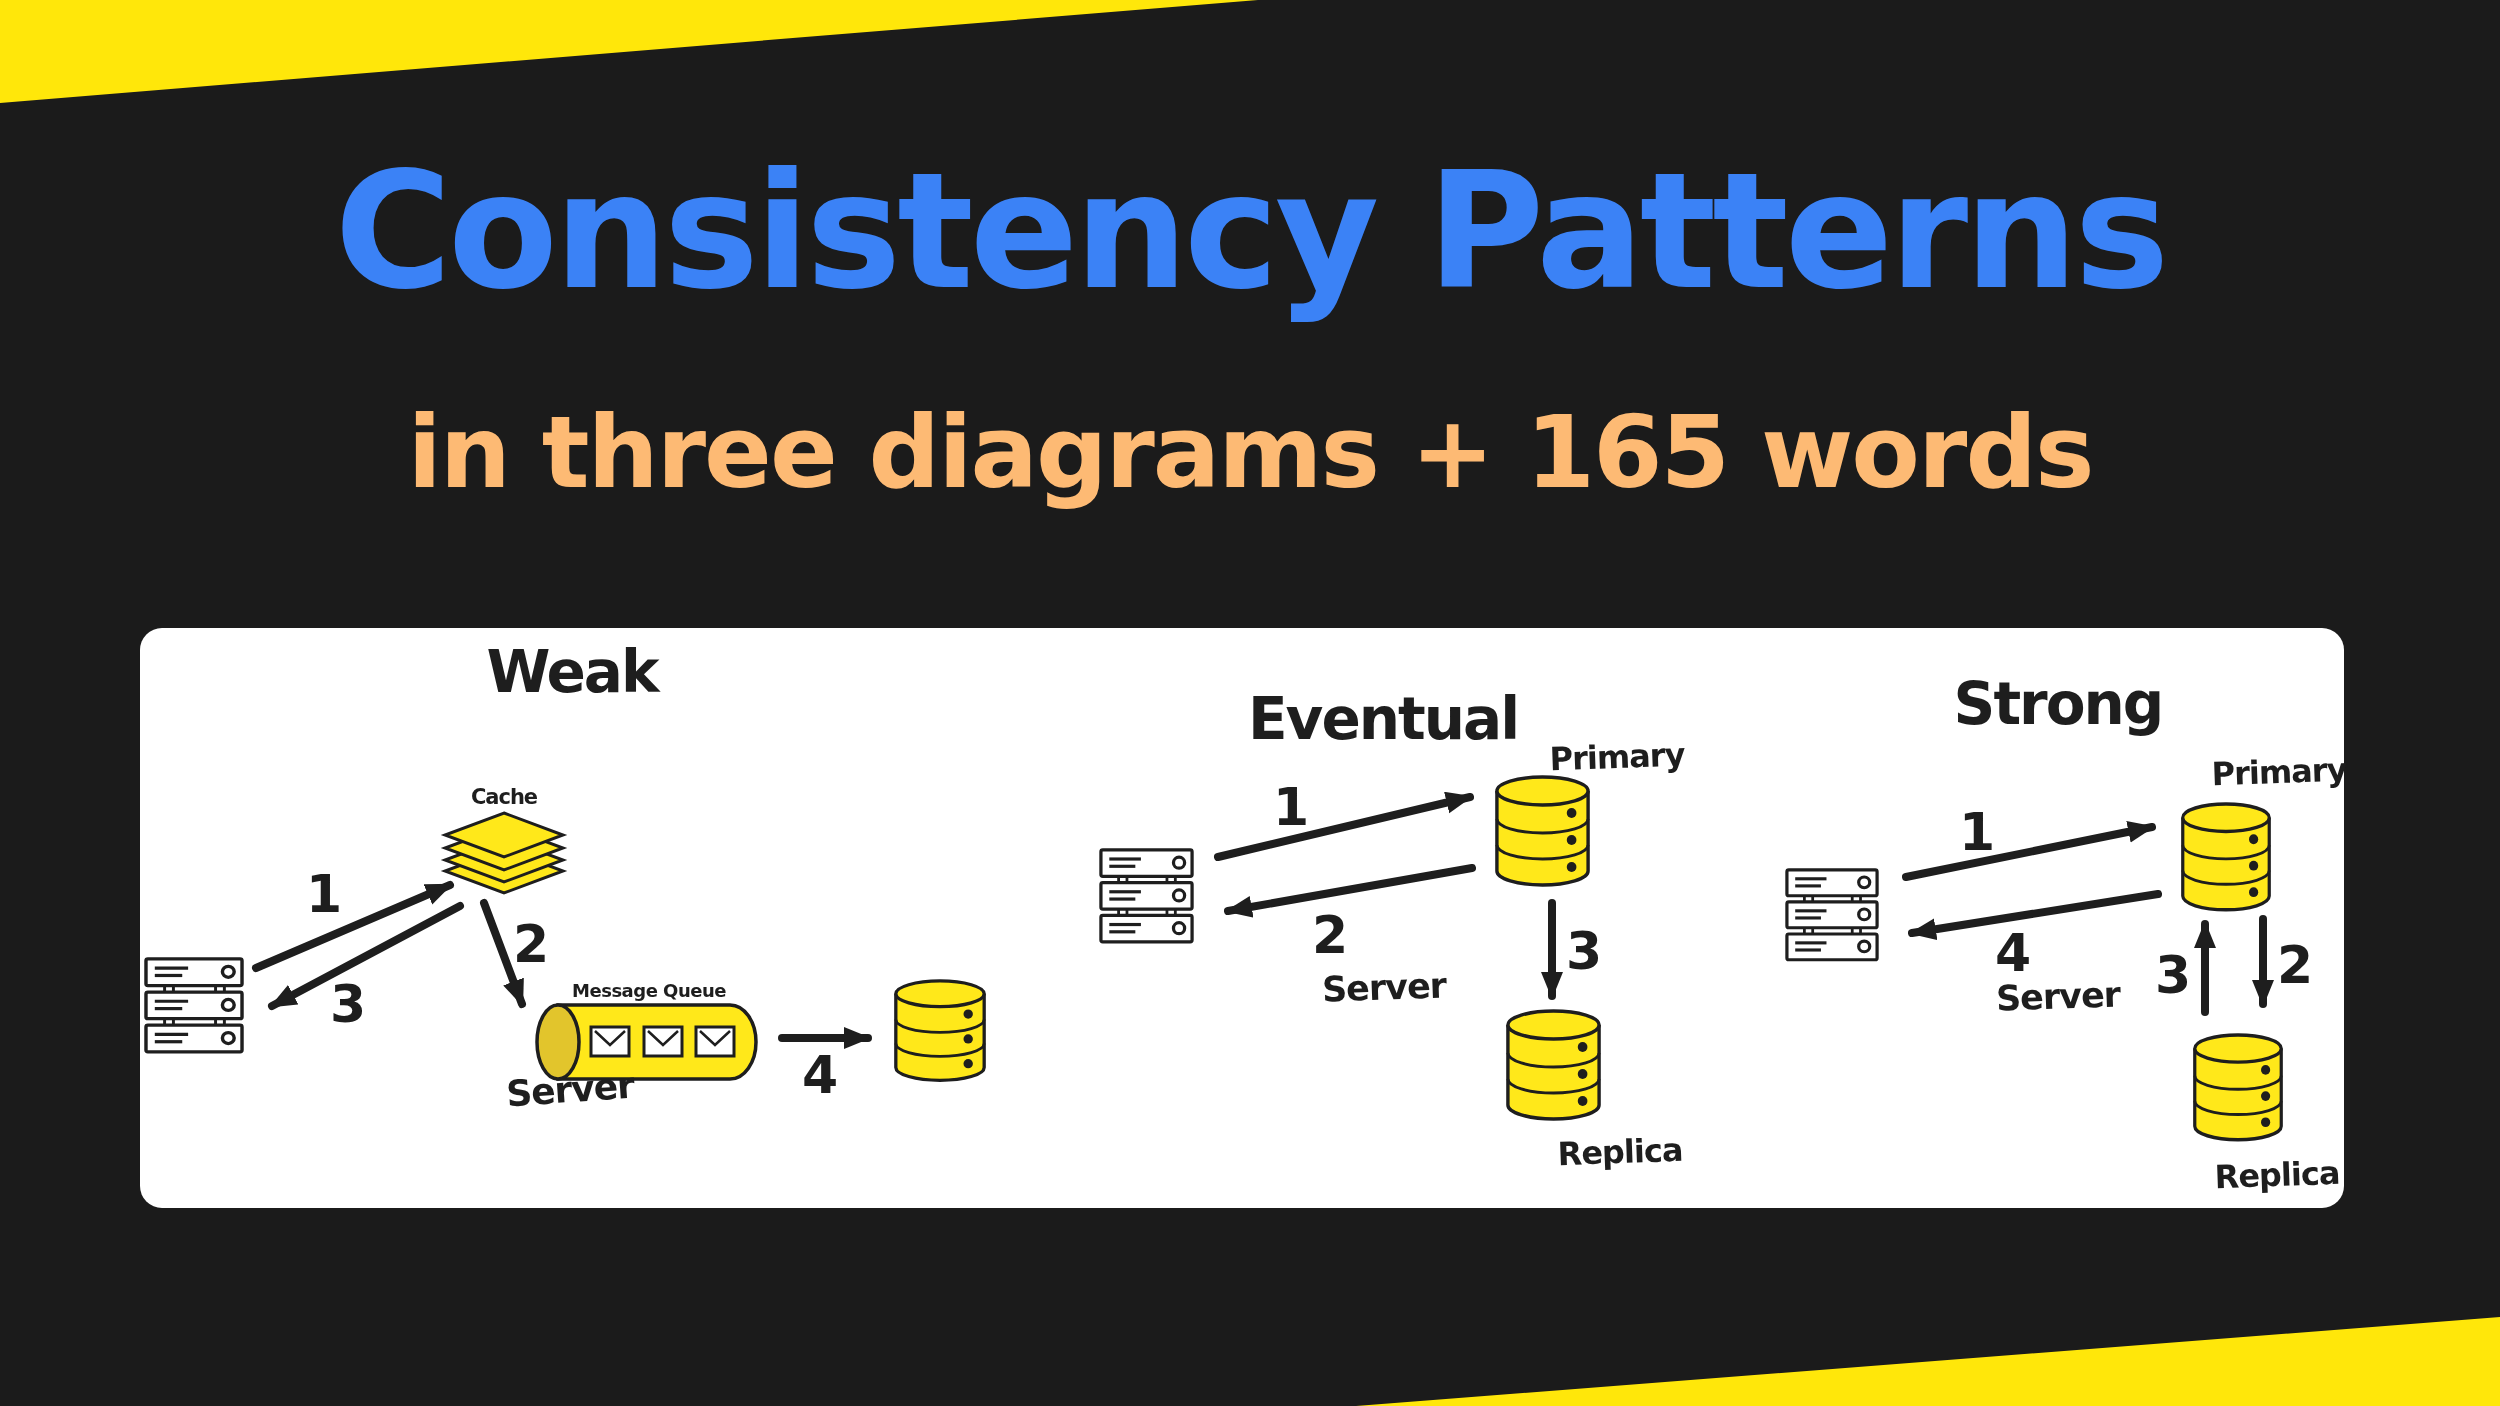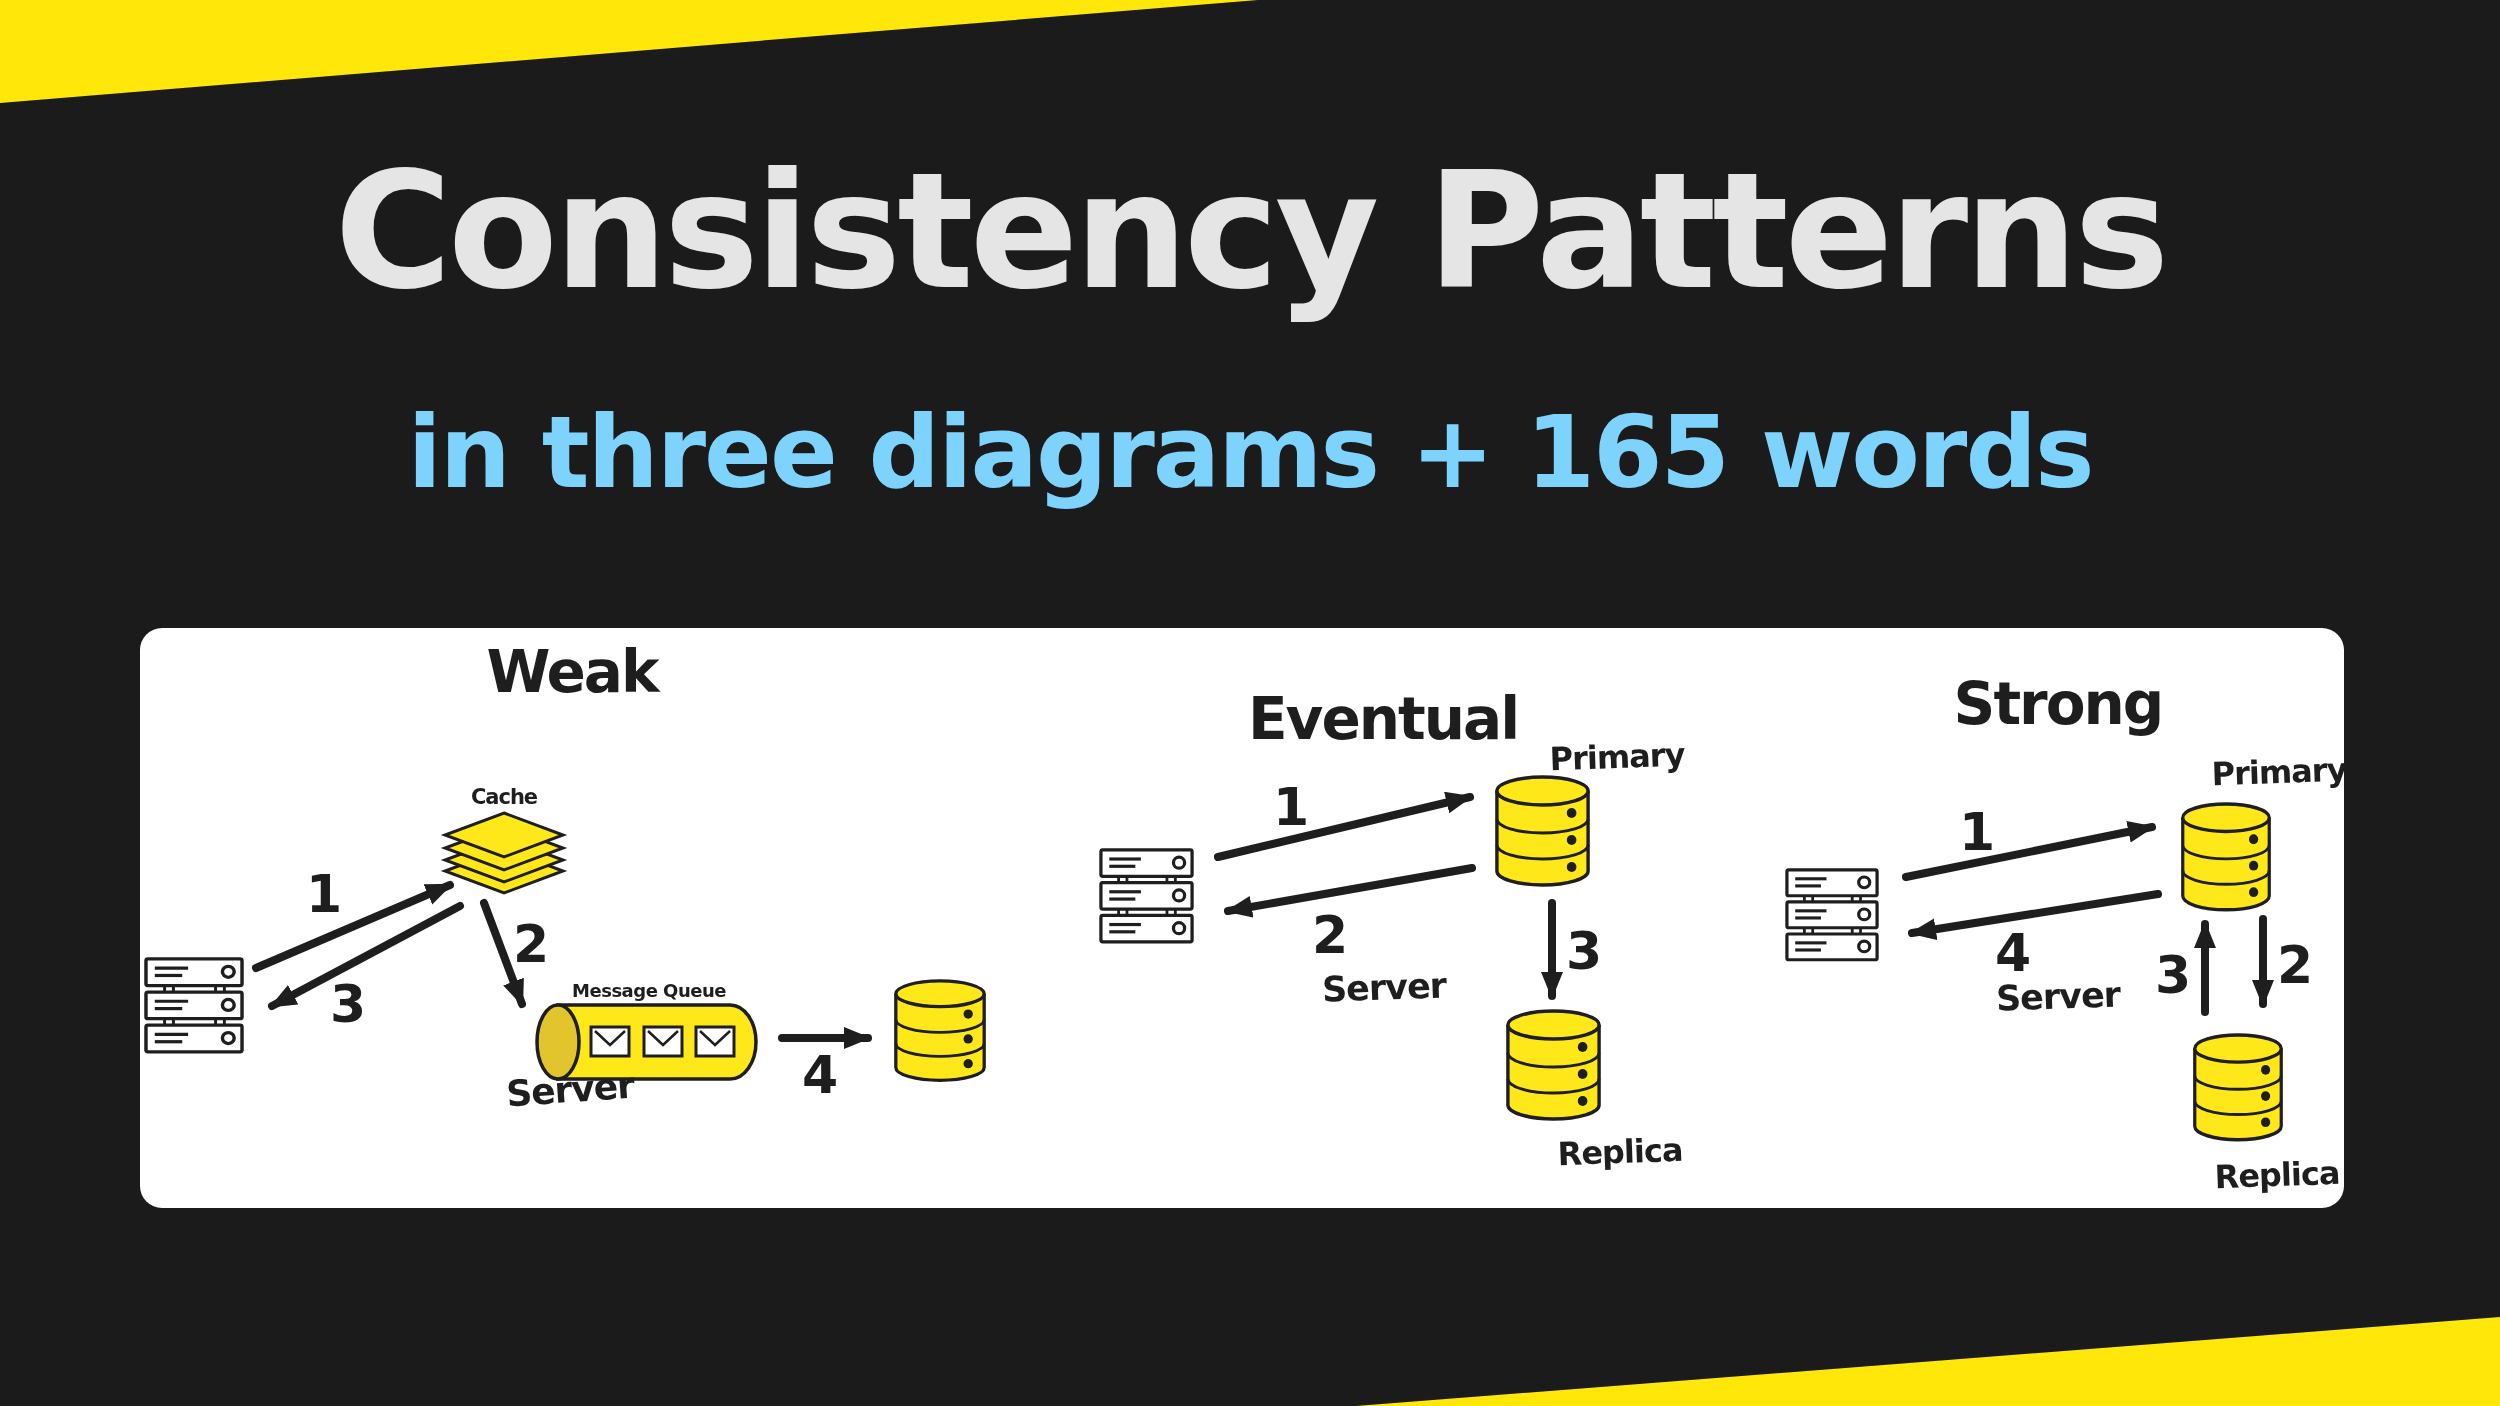--- a/index.html
+++ b/index.html
@@ -3,25 +3,25 @@
 <meta charset="utf-8">
 <style>
   html,body{margin:0;padding:0;background:#1b1b1b;}
   .stage{
     position:relative;width:2500px;height:1406px;overflow:hidden;
     background:#1b1b1b;font-family:"DejaVu Sans",sans-serif;color:#1e1e1e;
   }
   .corner-svg{position:absolute;left:0;top:0;width:2500px;height:1406px;}
   .page-title{
     position:absolute;left:1250px;top:231px;transform:translate(-50%,-50%);
-    color:#e5e5e5;font-size:160px;font-weight:800;letter-spacing:-4px;white-space:nowrap;
+    color:#3b82f6;font-size:160px;font-weight:800;letter-spacing:-4px;white-space:nowrap;
   }
   .page-subtitle{
     position:absolute;left:1250px;top:452px;transform:translate(-50%,-50%);
-    color:#7dd3fc;font-size:100px;font-weight:700;letter-spacing:-2px;white-space:nowrap;
+    color:#fdba74;font-size:100px;font-weight:700;letter-spacing:-2px;white-space:nowrap;
   }
   .panel{
     position:absolute;left:140px;top:628px;width:2204px;height:580px;
     background:#ffffff;border-radius:22px;
   }
   .art{position:absolute;left:0;top:0;width:2500px;height:1406px;}
   .lbl{
     position:absolute;transform:translate(-50%,-50%);
     font-weight:700;color:#1e1e1e;white-space:nowrap;line-height:1;
   }

